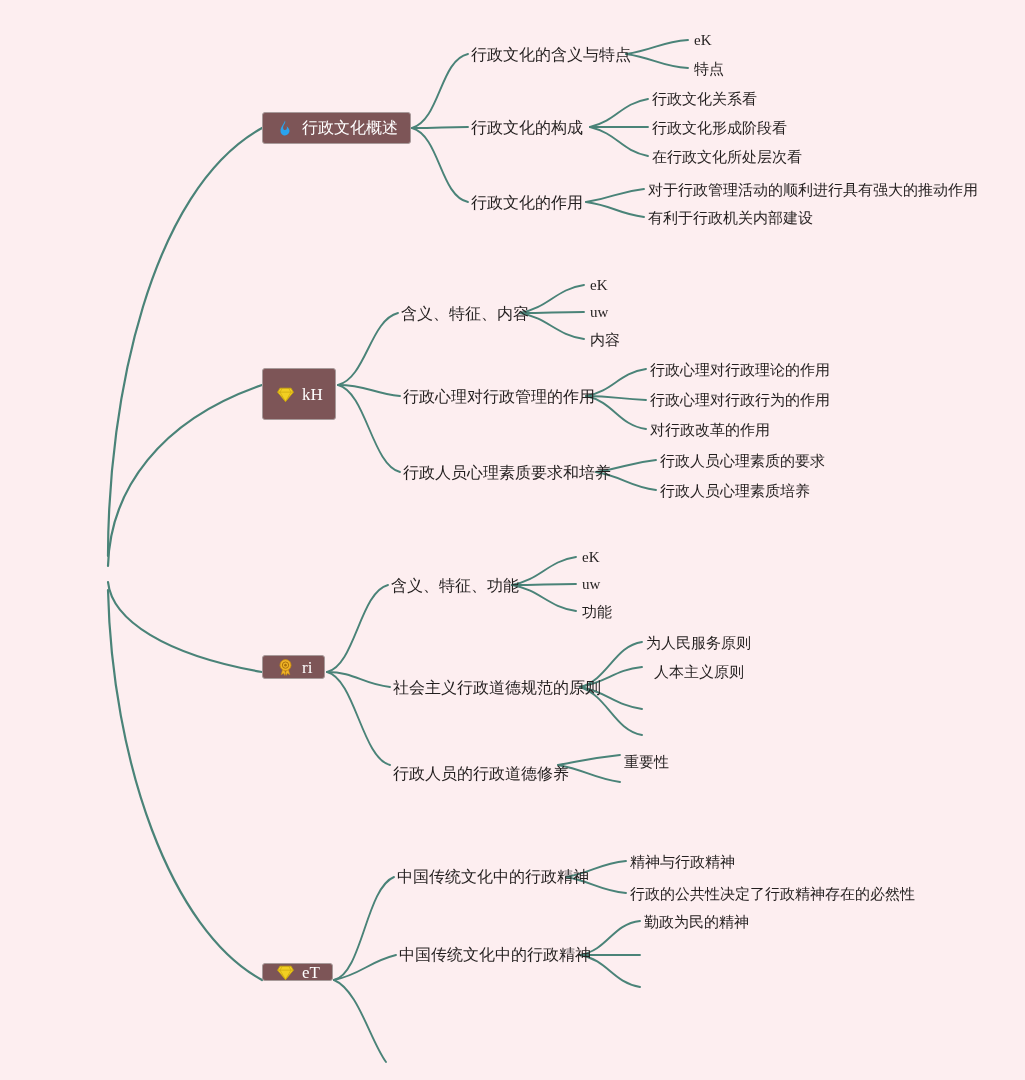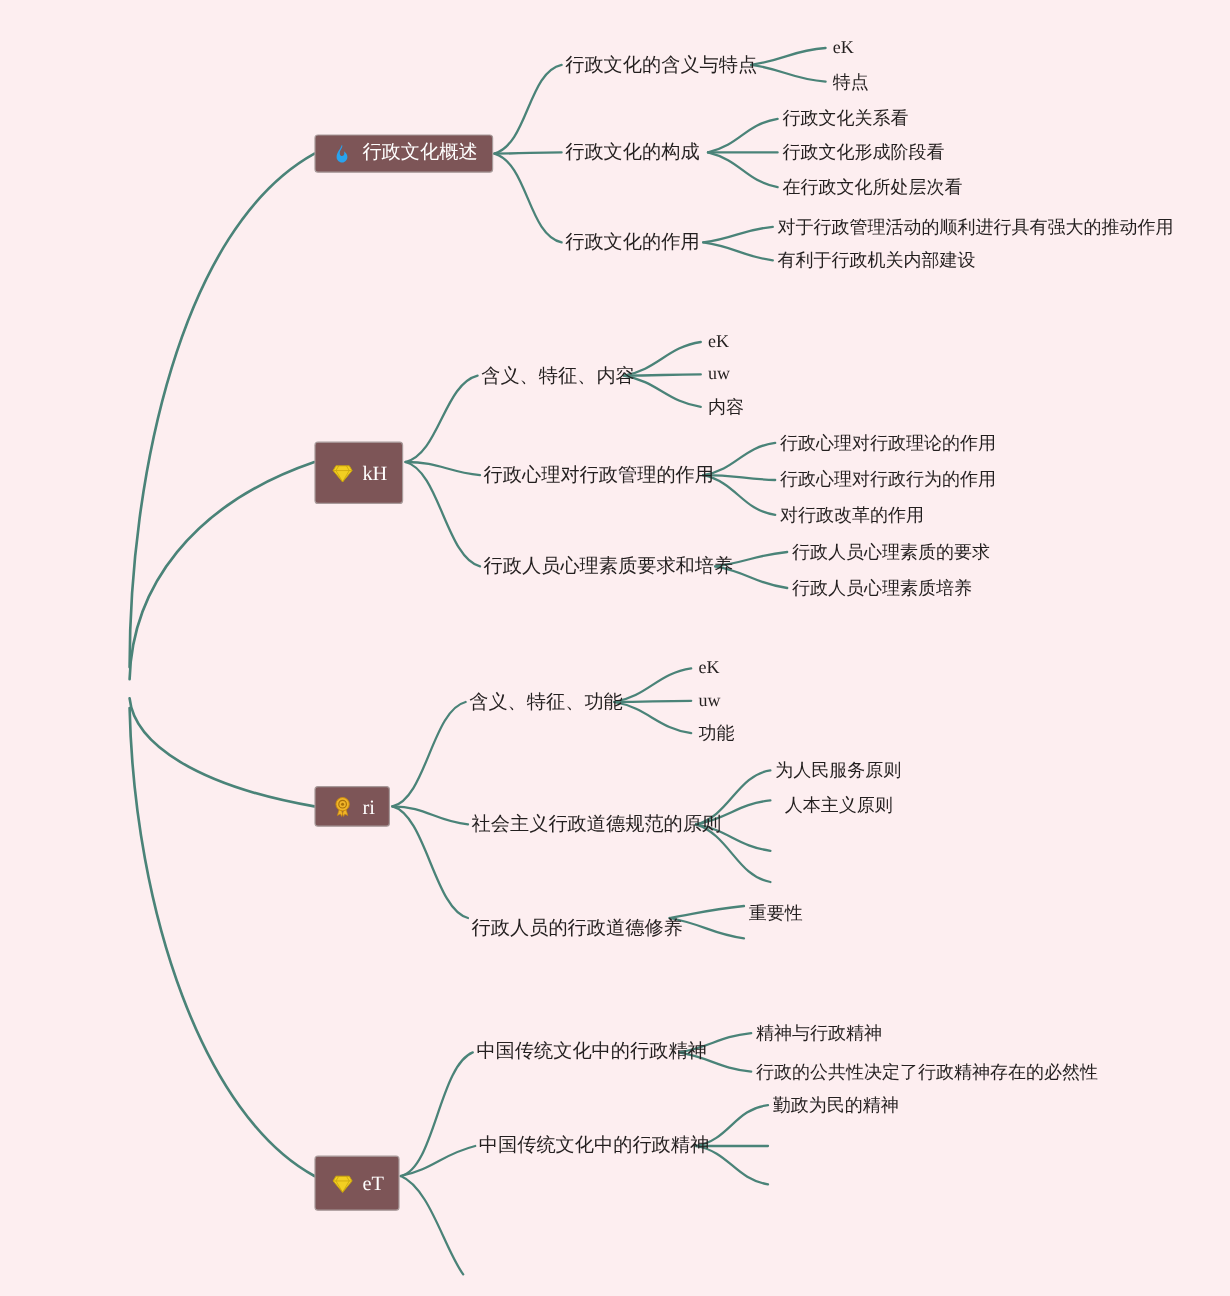--- a/index.html
+++ b/index.html
@@ -176,21 +176,21 @@
   <div class="topic l3" style="left:650px;top:422px;">
     <span>对行政改革的作用</span></div>
 
   <div class="topic l2" style="left:403px;top:465px;">
     <span>行政人员心理素质要求和培养</span></div>
   <div class="topic l3" style="left:660px;top:453px;">
     <span>行政人员心理素质的要求</span></div>
   <div class="topic l3" style="left:660px;top:483px;">
     <span>行政人员心理素质培养</span></div>
 
-  <div class="node branch" style="left:262px;top:655px;height:34px;">
+  <div class="node branch" style="left:262px;top:655px;height:24px;">
     <span class="ico">
       <svg viewBox="0 0 24 24" width="19" height="19">
         <path d="M8.5 14l-2 7 3.2-1.6L11 22l2-6zM15.5 14l2 7-3.2-1.6L13 22l-2-6z" fill="#f0b429" stroke="#c98a0c" stroke-width=".7"></path>
         <circle cx="12" cy="9" r="7" fill="#f0b429" stroke="#c98a0c" stroke-width="1"></circle>
         <circle cx="12" cy="9" r="4" fill="none" stroke="#a8700a" stroke-width="1.2"></circle>
         <circle cx="12" cy="9" r="1.6" fill="#a8700a"></circle>
       </svg>
     </span>
     <span class="btxt latin">ri</span>
   </div>
@@ -214,21 +214,21 @@
   <div class="topic l3 empty" style="left:646px;top:730px;">
     <span></span></div>
 
   <div class="topic l2" style="left:393px;top:766px;">
     <span>行政人员的行政道德修养</span></div>
   <div class="topic l3" style="left:624px;top:754px;">
     <span>重要性</span></div>
   <div class="topic l3 empty" style="left:624px;top:778px;">
     <span></span></div>
 
-  <div class="node branch" style="left:262px;top:963px;height:46px;">
+  <div class="node branch" style="left:262px;top:963px;height:18px;">
     <span class="ico">
       <svg viewBox="0 0 24 24" width="19" height="19">
           <path d="M5 4h14l3 5-10 12L2 9z" fill="#f2cf22" stroke="#c9a30c" stroke-width="1"></path>
           <path d="M2 9h20M8 4l-3 5 7 12M16 4l3 5-7 12" stroke="#c9a30c" stroke-width=".8" fill="none"></path>
         </svg>
     </span>
     <span class="btxt latin">eT</span>
   </div>
   <div class="topic l2" style="left:397px;top:869px;">
     <span>中国传统文化中的行政精神</span></div>

